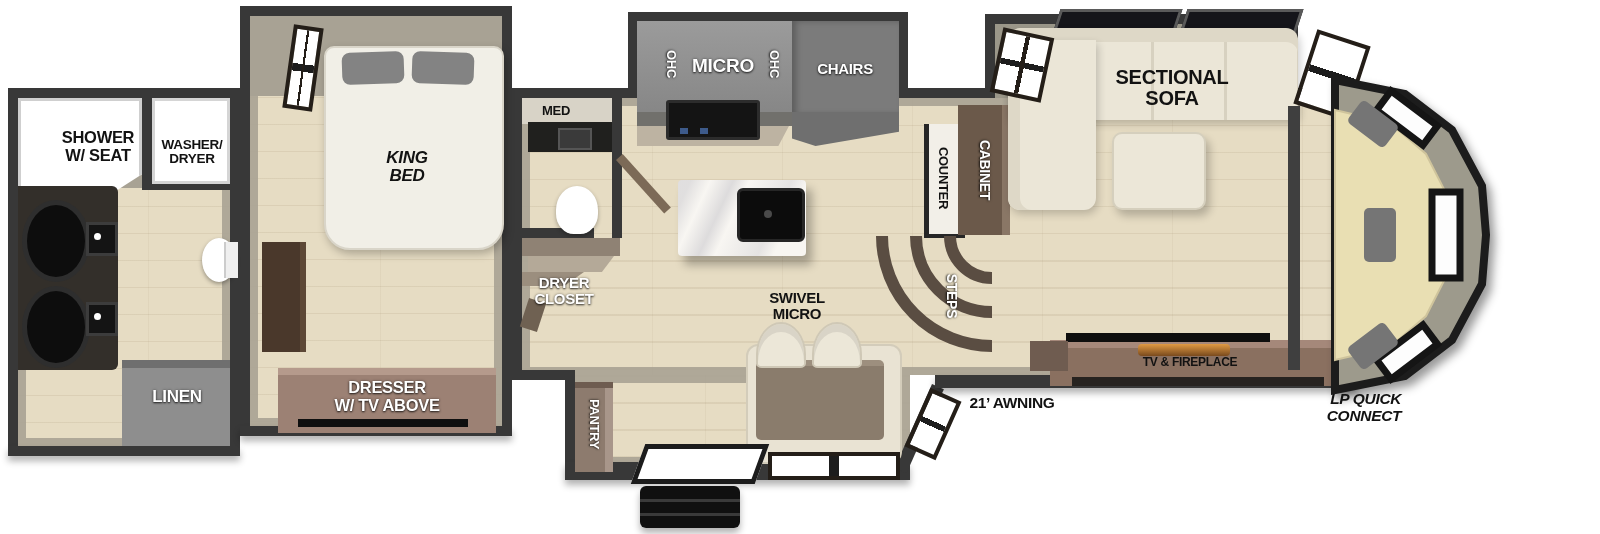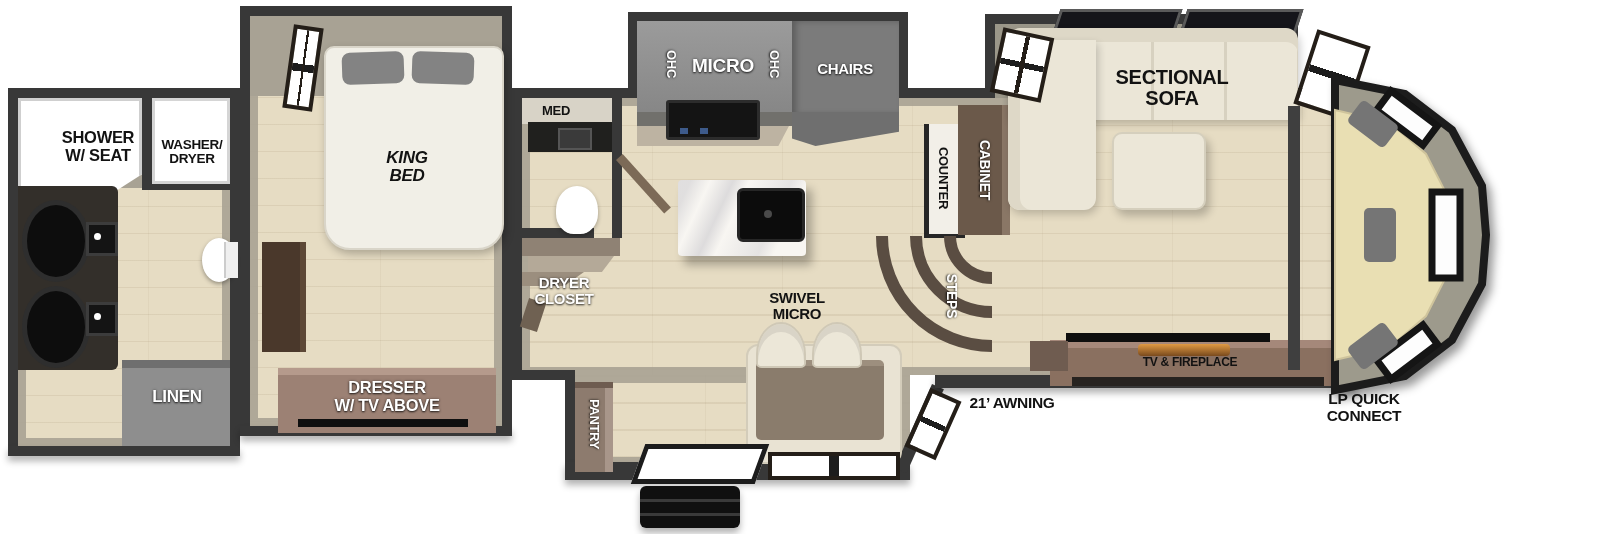--- a/index.html
+++ b/index.html
@@ -183,16 +183,16 @@
   <div class="lbl vt" style="left:943px;top:178px;font-size:13px;">COUNTER</div>
   <div class="lbl lw vt" style="left:985px;top:170px;font-size:14px;">CABINET</div>
   <div class="lbl lw vt" style="left:952px;top:296px;font-size:14px;">STEPS</div>
   <div class="lbl" style="left:797px;top:306px;font-size:15px;">SWIVEL
 MICRO</div>
   <div class="lbl lw vt" style="left:594px;top:424px;font-size:13px;">PANTRY</div>
   <div class="lbl" style="left:1172px;top:88px;font-size:20px;">SECTIONAL
 SOFA</div>
   <div class="lbl" style="left:1190px;top:332px;font-size:12px;margin-top:30px;">TV &amp; FIREPLACE</div>
   <div class="lbl" style="left:1012px;top:403px;font-size:15.5px;">21’ AWNING</div>
-  <div class="lbl" style="left:1364px;top:408px;font-size:15.5px;text-align:center;">LP QUICK
+  <div class="lbl" style="left:1364px;top:408px;font-size:15.5px;text-align:right;font-style:italic;">LP QUICK
 CONNECT</div>
 
 </div>
 
 </body></html>

